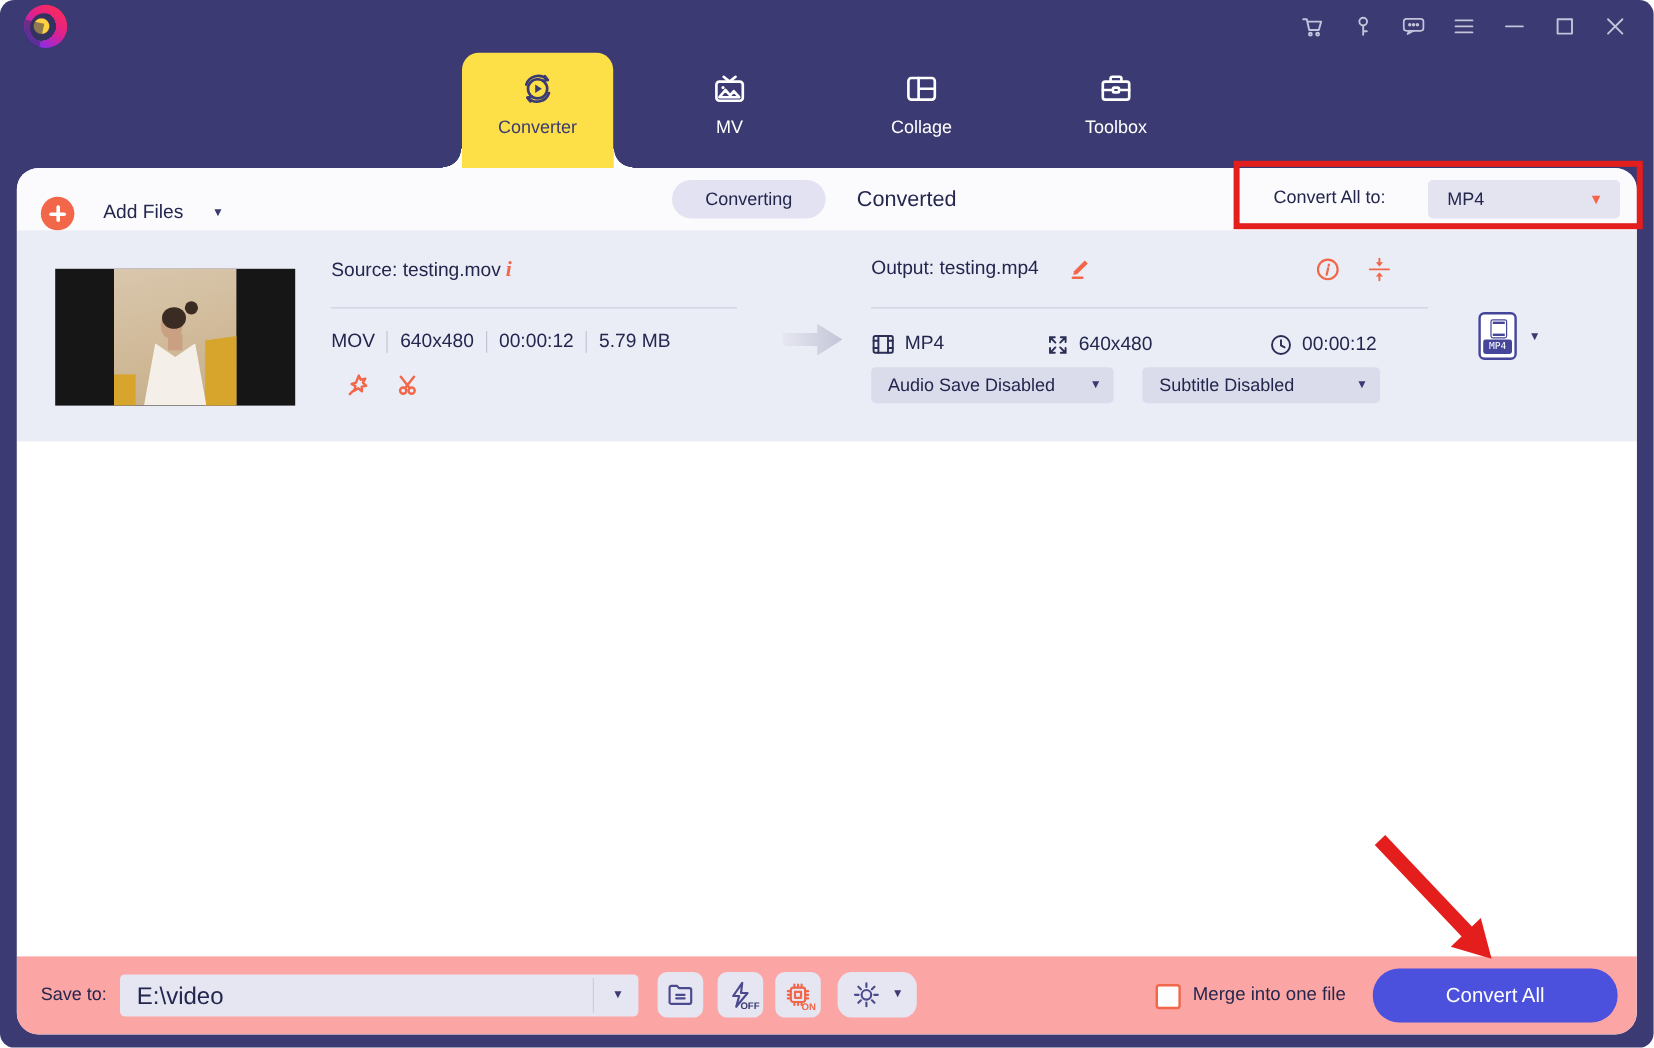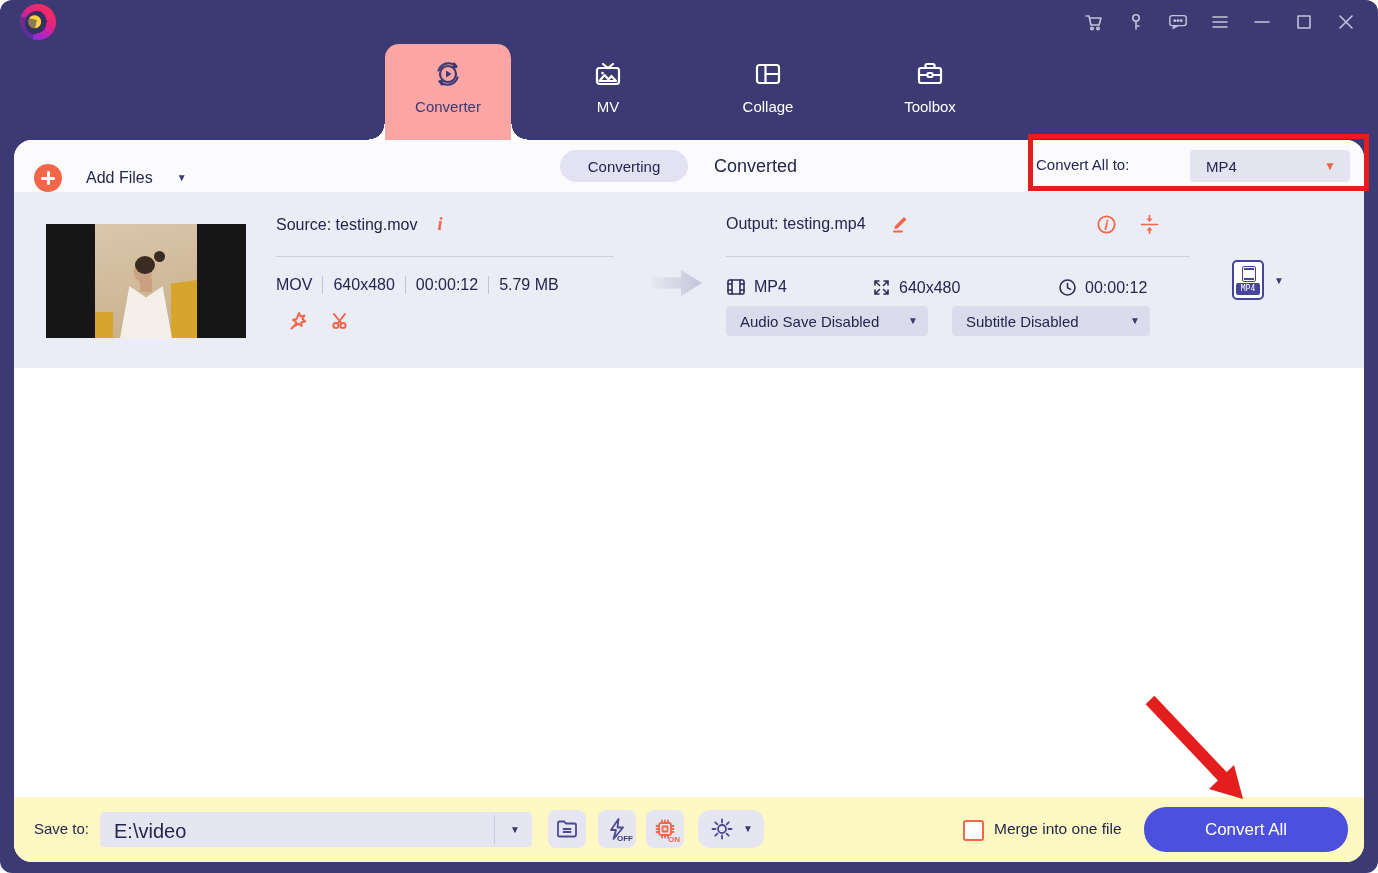--- a/index.html
+++ b/index.html
@@ -14,21 +14,21 @@
   .logo::after{content:"";position:absolute;left:-1px;top:14px;width:16px;height:20px;border-radius:0 0 0 18px;
         background:#33315f;opacity:.55;transform:rotate(12deg);}
   .winicons{position:absolute;right:22px;top:10px;display:flex;gap:22px;align-items:center;}
   .winicons .wi{width:20px;height:24px;display:flex;align-items:center;justify-content:center;cursor:pointer;}
   .wi svg{stroke:#c3c3da;fill:none;stroke-width:1.6;stroke-linecap:round;stroke-linejoin:round;}
   
   .tab{position:absolute;top:56px;width:120px;text-align:center;cursor:pointer;}
   .tab .ticon{height:36px;display:flex;align-items:center;justify-content:center;}
   .tab .tlabel{margin-top:6px;font-size:15px;color:#fff;}
   .tab svg{stroke:#fff;fill:none;stroke-width:2.2;stroke-linecap:round;stroke-linejoin:round;}
-  .tab-active{top:44px;left:385px;width:126px;height:96px;background:#fca5a5;border-radius:14px 14px 0 0;
+  .tab-active{top:44px;left:385px;width:126px;height:96px;background:#fde047;border-radius:14px 14px 0 0;
               padding-top:12px;box-sizing:border-box;}
   .tab-active .tlabel{color:#3b3a72;}
   .tab-active svg{stroke:#3b3a72;}
   .tab-active::before,.tab-active::after{content:"";position:absolute;bottom:0;width:16px;height:16px;}
   .tab-active::before{left:-16px;background:radial-gradient(circle 16px at 0 0,rgba(0,0,0,0) 15px,#fff 15.5px);}
   .tab-active::after{right:-16px;background:radial-gradient(circle 16px at 100% 0,rgba(0,0,0,0) 15px,#fff 15.5px);}
   
   .content{position:absolute;left:14px;right:14px;top:140px;bottom:11px;background:#fff;
            border-radius:18px;overflow:hidden;}
   .toolbar{position:absolute;left:0;right:0;top:0;height:52px;background:#fbfbfe;}
@@ -36,39 +36,39 @@
   .plus{width:28px;height:28px;border-radius:50%;background:#f2664a;position:relative;}
   .plus::before,.plus::after{content:"";position:absolute;background:#fff;border-radius:2px;}
   .plus::before{left:13px;top:7px;width:3px;height:14px;}
   .plus::after{left:7px;top:13px;width:14px;height:3px;}
   .addfiles .lbl{font-size:16px;color:#23264d;}
   .caret{font-size:10px;color:#3b3a72;line-height:1;}
   .caret.orange{color:#f2664a;font-size:12px;}
   .pill{position:absolute;left:546px;top:10px;width:128px;height:32px;border-radius:16px;background:#e3e2f2;
         display:flex;align-items:center;justify-content:center;font-size:15px;cursor:pointer;}
   .plain-tab{position:absolute;left:700px;top:16px;font-size:18px;cursor:pointer;}
-  .cvt-label{position:absolute;left:1022px;top:16px;width:144px;text-align:left;font-size:15px;}
+  .cvt-label{position:absolute;left:1022px;top:16px;width:144px;text-align:center;font-size:15px;}
   .cvt-dd{position:absolute;left:1176px;top:10px;width:160px;height:32px;background:#e4e4f1;border-radius:4px;
           display:flex;align-items:center;cursor:pointer;}
   .cvt-dd .val{margin-left:16px;font-size:15px;}
   .cvt-dd .caret{position:absolute;right:14px;}
   
   .filerow{position:absolute;left:0;right:0;top:52px;height:176px;background:#eaecf6;}
   .thumb{position:absolute;left:32px;top:32px;width:200px;height:114px;background:#161616;overflow:hidden;}
   .photo{position:absolute;left:50%;top:0;transform:translateX(-50%);width:102px;height:114px;
          background:linear-gradient(165deg,#d9c7ad 0%,#cfb896 60%,#c4ad87 100%);}
   .photo .mustard1{position:absolute;right:0;bottom:0;width:26px;height:58px;background:#d7a42c;transform:skewY(-8deg);transform-origin:bottom right;}
   .photo .mustard2{position:absolute;left:0;bottom:0;width:18px;height:26px;background:#d7a42c;}
   .photo .dress{position:absolute;left:50%;bottom:0;transform:translateX(-50%);width:52px;height:52px;background:#f4efe8;
                 clip-path:polygon(18% 0,50% 22%,82% 0,100% 100%,0 100%);}
   .photo .neck{position:absolute;left:50%;bottom:46px;transform:translateX(-50%);width:12px;height:14px;background:#caa083;}
   .photo .head{position:absolute;left:47%;bottom:56px;transform:translateX(-50%);width:18px;height:22px;border-radius:50% 50% 45% 45%;background:#caa083;}
   .photo .hair{position:absolute;left:49%;bottom:64px;transform:translateX(-50%);width:20px;height:18px;border-radius:50%;background:#3a2b23;}
   .photo .bun{position:absolute;left:58%;bottom:76px;width:11px;height:11px;border-radius:50%;background:#3a2b23;}
-  .srcline{position:absolute;left:262px;top:22px;font-size:16px;display:flex;gap:20px;align-items:baseline;}
+  .srcline{position:absolute;left:262px;top:22px;font-size:16px;display:flex;gap:4px;align-items:baseline;}
   .info-i{color:#f2664a;font-family:"Liberation Serif",serif;font-style:italic;font-weight:bold;font-size:18px;cursor:pointer;}
   .divline{position:absolute;border-top:1px solid #cdcfdf;}
   .d1{left:262px;top:64px;width:338px;}
   .d2{left:712px;top:64px;width:464px;}
   .meta{position:absolute;left:262px;top:84px;font-size:16px;display:flex;align-items:center;}
   .meta span{padding:0 10px;}
   .meta span:first-child{padding-left:0;}
   .meta span + span{border-left:1px solid #c2c4d6;}
   .rowtools{position:absolute;left:274px;top:118px;display:flex;gap:20px;}
   .rowtools svg{stroke:#f2664a;fill:none;stroke-width:2;stroke-linecap:round;stroke-linejoin:round;cursor:pointer;}
@@ -91,21 +91,21 @@
            background:#fff;box-sizing:border-box;cursor:pointer;}
   .fmticon .strip{position:absolute;left:8px;top:4px;width:12px;height:14px;border:1.5px solid #45459a;border-radius:2px;}
   .strip::before,.strip::after{content:"";position:absolute;left:1px;right:1px;height:2px;background:#45459a;}
   .strip::before{top:1px;} .strip::after{bottom:1px;}
   .fmticon .badge{position:absolute;left:2px;right:2px;bottom:3px;height:12px;background:#45459a;border-radius:2px;
                   color:#fff;font-size:8px;text-align:center;line-height:12px;font-family:"DejaVu Sans Mono",monospace;}
   .fmtcaret{position:absolute;left:1260px;top:84px;}
   
   .mainarea{position:absolute;left:0;right:0;top:228px;bottom:65px;background:#fff;}
   
-  .bottombar{position:absolute;left:0;right:0;bottom:0;height:65px;background:#fef9c3;}
+  .bottombar{position:absolute;left:0;right:0;bottom:0;height:65px;background:#fca5a5;}
   .saveto{position:absolute;left:20px;top:23px;font-size:15px;}
   .pathbox{position:absolute;left:86px;top:15px;width:432px;height:35px;background:#e5e6f2;border-radius:4px;cursor:pointer;}
   .pathbox .ptxt{position:absolute;left:14px;top:8px;font-size:20px;}
   .pathbox .sep{position:absolute;right:37px;top:3px;bottom:3px;width:1px;background:#cbccde;}
   .pathbox .caret{position:absolute;right:12px;top:13px;}
   .sqbtn{position:absolute;top:13px;width:38px;height:38px;background:#e5e6f2;border-radius:8px;
          display:flex;align-items:center;justify-content:center;cursor:pointer;}
   .sqbtn svg{stroke:#4b4a8f;fill:none;stroke-width:1.8;stroke-linecap:round;stroke-linejoin:round;}
   .b-folder{left:534px;} .b-light{left:584px;} .b-chip{left:632px;}
   .b-gear{left:684px;width:66px;border-radius:12px;gap:8px;}

